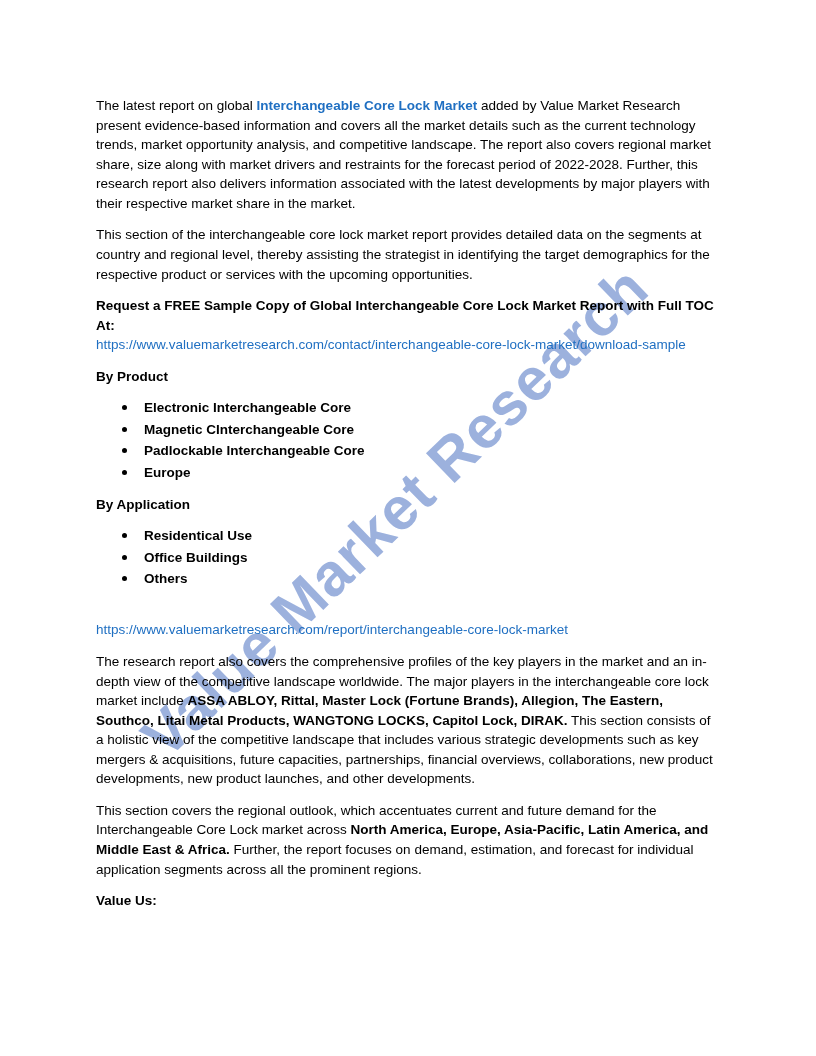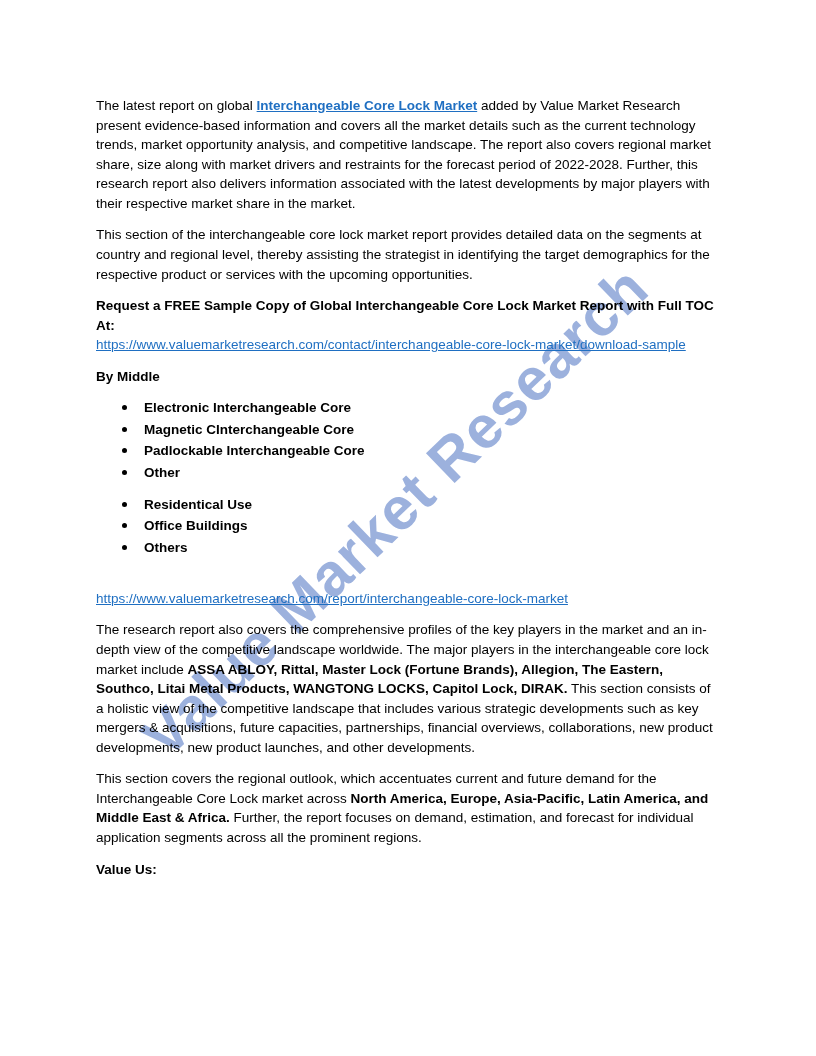--- a/index.html
+++ b/index.html
@@ -34,21 +34,20 @@
     top: 96px;
     left: 96px;
     width: 624px;
     z-index: 1;
   }
   p { margin: 0 0 12px 0; }
   .heading { font-weight: bold; margin: 0 0 12px 0; }
   strong { font-weight: bold; }
   a.link {
     color: #1f6fc2;
-    text-decoration: underline;
     cursor: pointer;
     word-break: break-all;
   }
   a.link.bold-link { font-weight: bold; }
   ul.doc-list {
     list-style: none;
     margin: 0 0 12px 0;
     padding: 0 0 0 48px;
     font-weight: bold;
   }
@@ -75,29 +74,30 @@
   <div class="watermark">Value Market Research</div>
 
   <div class="content">
 
     <p><span>The latest report on global </span><a class="link bold-link">Interchangeable Core Lock Market</a><span> added by Value Market Research present evidence-based information and covers all the market details such as the current technology trends, market opportunity analysis, and competitive landscape. The report also covers regional market share, size along with market drivers and restraints for the forecast period of 2022-2028. Further, this research report also delivers information associated with the latest developments by major players with their respective market share in the market.</span></p>
 
     <p>This section of the interchangeable core lock market report provides detailed data on the segments at country and regional level, thereby assisting the strategist in identifying the target demographics for the respective product or services with the upcoming opportunities.</p>
 
     <p><strong>Request a FREE Sample Copy of Global Interchangeable Core Lock Market Report with Full TOC At:</strong><br><a class="link">https://www.valuemarketresearch.com/contact/interchangeable-core-lock-market/download-sample</a></p>
 
-    <p class="heading">By Middle</p>
+    <p class="heading">By Product</p>
 
     <ul class="doc-list">
       <li>Electronic Interchangeable Core</li>
       <li>Magnetic CInterchangeable Core</li>
       <li>Padlockable Interchangeable Core</li>
-      <li>Other</li>
+      <li>Europe</li>
     </ul>
 
+    <p class="heading">By Application</p>
 
     <ul class="doc-list">
       <li>Residentical Use</li>
       <li>Office Buildings</li>
       <li>Others</li>
     </ul>
 
     <p><br><a class="link">https://www.valuemarketresearch.com/report/interchangeable-core-lock-market</a></p>
 
     <p><span>The research report also covers the comprehensive profiles of the key players in the market and an in-depth view of the competitive landscape worldwide. The major players in the interchangeable core lock market include </span><strong>ASSA ABLOY, Rittal, Master Lock (Fortune Brands), Allegion, The Eastern, Southco, Litai Metal Products, WANGTONG LOCKS, Capitol Lock, DIRAK.</strong><span> This section consists of a holistic view of the competitive landscape that includes various strategic developments such as key mergers &amp; acquisitions, future capacities, partnerships, financial overviews, collaborations, new product developments, new product launches, and other developments.</span></p>

